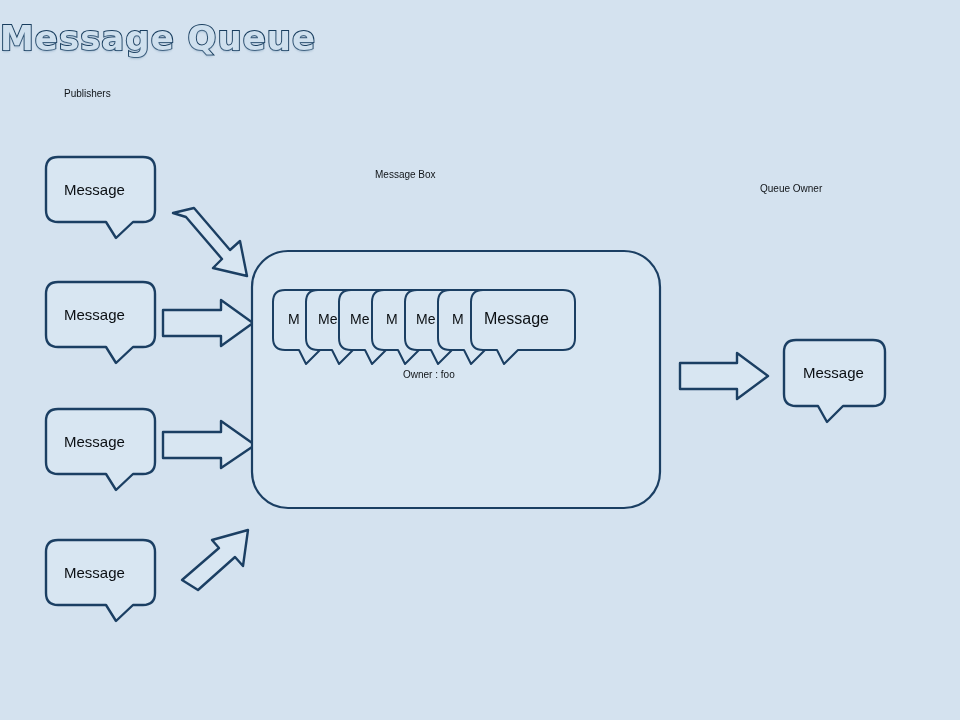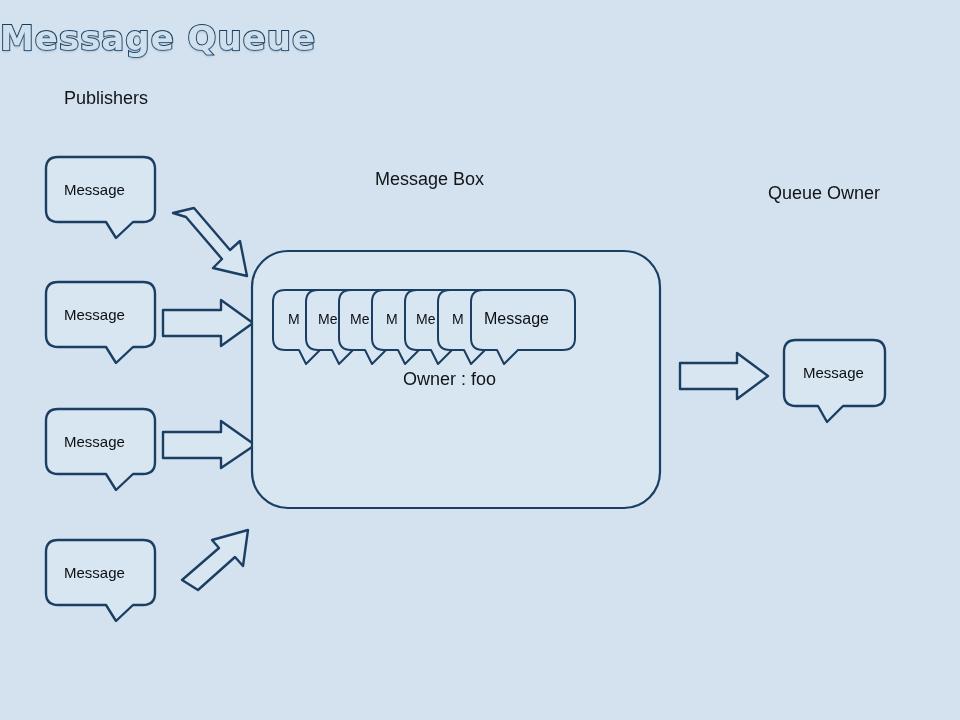--- a/index.html
+++ b/index.html
@@ -35,21 +35,21 @@
     font-weight: bold;
     letter-spacing: 1px;
     color: #cfe0ee;
     -webkit-text-stroke: 2px #183d5e;
     paint-order: stroke fill;
     font-family: "DejaVu Sans", sans-serif;
     text-shadow: 0 2px 2px rgba(120,150,180,0.45);
   }
   .lbl {
     position: absolute;
-    font-size: 18px;
+    font-size: 10px;
     color: #101418;
     white-space: nowrap;
     font-family: "Liberation Sans", sans-serif;
   }
   .bubble-text {
     position: absolute;
     font-size: 15px;
     color: #0b0f13;
     white-space: nowrap;
     font-family: "Liberation Sans", sans-serif;
@@ -162,21 +162,21 @@
       <path d="M 796,340 L 873,340 Q 885,340 885,352 L 885,394 Q 885,406 873,406
                L 843,406 L 827,422 L 818,406 L 796,406 Q 784,406 784,394
                L 784,352 Q 784,340 796,340 Z" fill="#d8e6f2" stroke="#1b3f63" stroke-width="2.4" stroke-linejoin="round"></path>
     </g>
   </svg>
 
   <div class="lbl" style="left:64px; top:88px;">Publishers</div>
 
   <div class="lbl" style="left:375px; top:169px;text-align:right;">Message Box</div>
 
-  <div class="lbl" style="left:760px; top:183px;margin-left:8px;">Queue Owner</div>
+  <div class="lbl" style="left:760px; top:183px;">Queue Owner</div>
 
   <div class="bubble-text" style="left:64px; top:181px;">Message</div>
   <div class="bubble-text" style="left:64px; top:306px;">Message</div>
   <div class="bubble-text" style="left:64px; top:433px;">Message</div>
   <div class="bubble-text" style="left:64px; top:564px;">Message</div>
 
   <div class="q-text" style="left:288px; top:311px; width:24px;">M</div>
   <div class="q-text" style="left:318px; top:311px; width:26px;">Me</div>
   <div class="q-text" style="left:350px; top:311px; width:26px;">Me</div>
   <div class="q-text" style="left:386px; top:311px; width:22px;">M</div>

